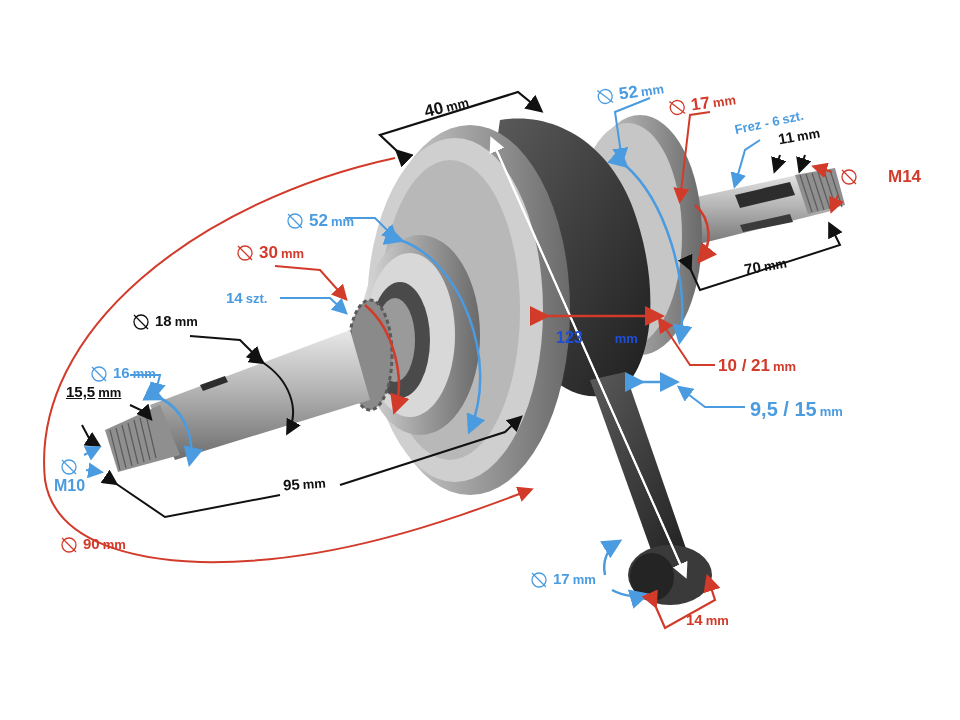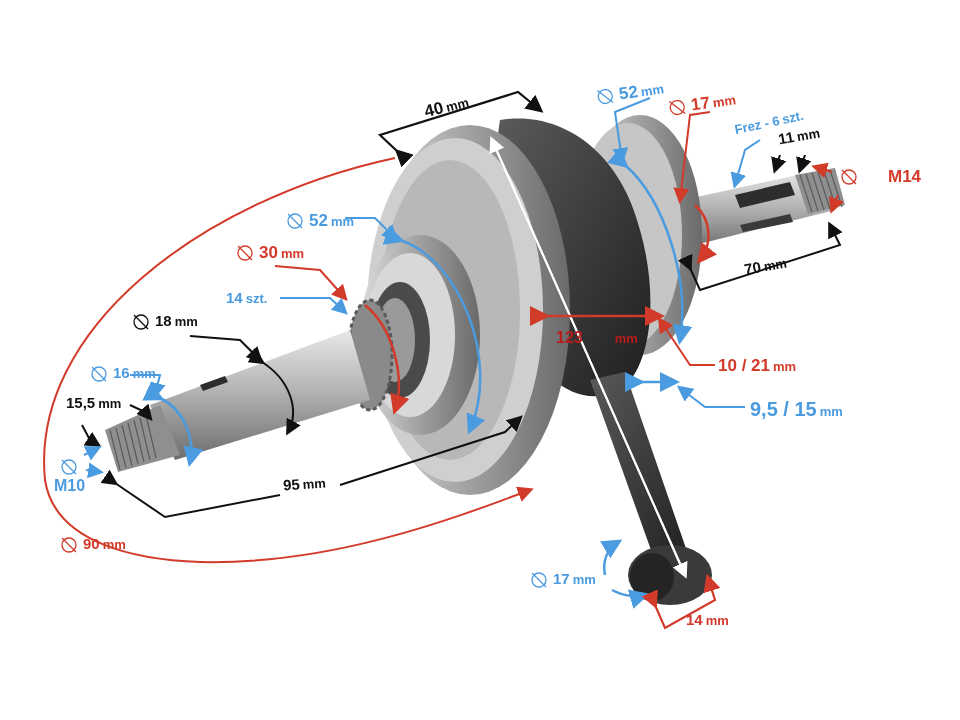--- a/index.html
+++ b/index.html
@@ -4,21 +4,21 @@
 <style>
   html, body { margin:0; padding:0; background:#ffffff; }
   body { width:960px; height:720px; position:relative; overflow:hidden; font-family:"Liberation Sans", sans-serif; }
   #canvas { position:absolute; left:0; top:0; width:960px; height:720px; }
   .lbl { position:absolute; font-weight:bold; white-space:nowrap; line-height:1; display:flex; align-items:baseline; gap:3px; }
   .lbl .v { font-size:17px; }
   .lbl .u { font-size:13px; }
   .red { color:#d23a2a; }
   .blue { color:#4a9be0; }
   .black { color:#111111; }
-  .white { color:#b91c1c;gap:32px; }
+  .white { color:#1d4ed8;gap:32px; }
   .dia { display:inline-block; width:18px; height:18px; position:relative; align-self:center; margin-right:2px; }
   .dia svg { width:18px; height:18px; display:block; }
 </style>
 </head>
 <body>
 
 <svg id="canvas" viewBox="0 0 960 720" xmlns="http://www.w3.org/2000/svg">
   <defs>
     <linearGradient id="steel" x1="0" y1="0" x2="0" y2="1">
       <stop offset="0" stop-color="#e8e8e8"></stop>
@@ -256,21 +256,21 @@
     <span class="dia">
       <svg viewBox="0 0 18 18">
         <circle cx="9" cy="9" r="7" fill="none" stroke="#4a9be0" stroke-width="1.3"></circle>
         <line x1="2" y1="2" x2="16" y2="16" stroke="#4a9be0" stroke-width="1.3"></line>
       </svg>
     </span>
     <span class="v" style="font-size:15px">16</span>
     <span class="u">mm</span>
   </div>
 
-<div class="lbl black" style="left:66px;top:395px;">
+<div class="lbl black" style="left:66px;top:384px;text-decoration:underline;">
     <span class="v" style="font-size:15px">15,5</span>
     <span class="u">mm</span>
   </div>
 
 <div class="lbl blue" style="left:54px;top:458px;flex-direction:column;align-items:flex-end;gap:2px;">
     <span class="dia">
       <svg viewBox="0 0 18 18">
         <circle cx="9" cy="9" r="7" fill="none" stroke="#4a9be0" stroke-width="1.3"></circle>
         <line x1="2" y1="2" x2="16" y2="16" stroke="#4a9be0" stroke-width="1.3"></line>
       </svg>

